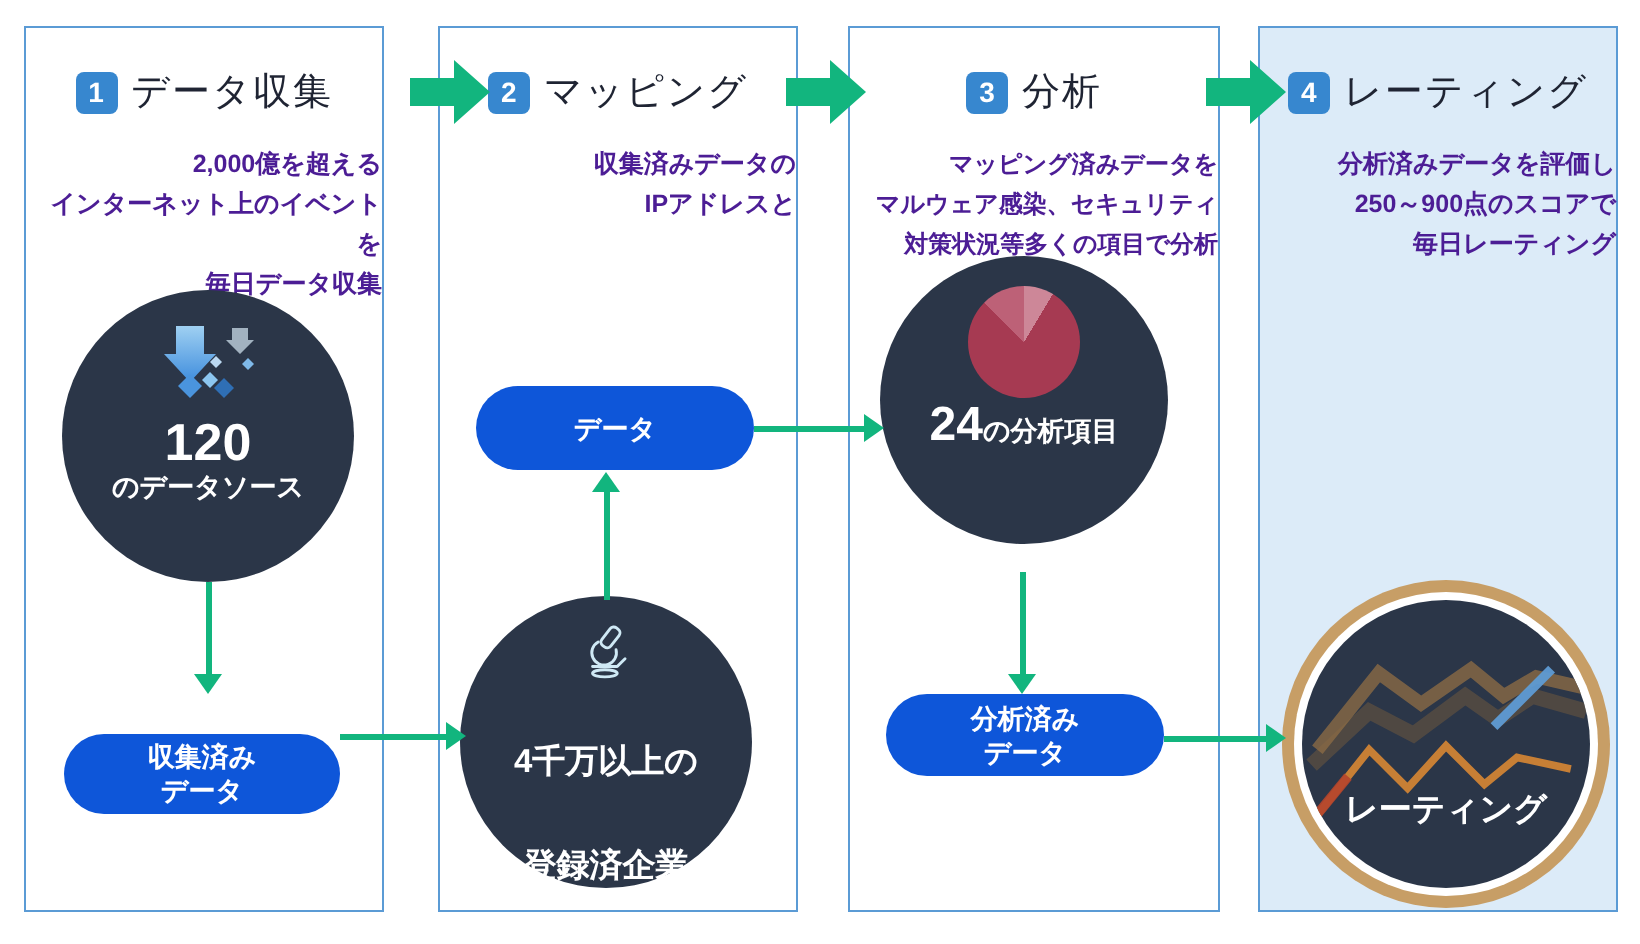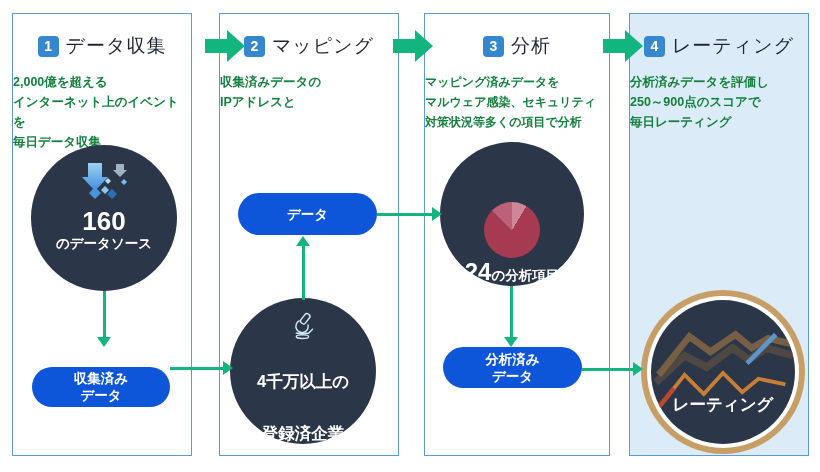--- a/index.html
+++ b/index.html
@@ -10,22 +10,22 @@
          border:1.5px solid #5b9bd5;box-sizing:border-box;}
   .panel.p4{background:#dcebf8;}
 
   .panel-header{position:absolute;top:19px;left:0;width:100%;display:flex;
                 justify-content:center;align-items:center;gap:7px;}
   .step-badge{width:21px;height:21px;border-radius:4px;background:#3787cf;color:#fff;
               font-size:14px;font-weight:bold;display:flex;align-items:center;
               justify-content:center;flex:0 0 auto;}
   .panel-title{font-size:19px;color:#1f2433;letter-spacing:1px;white-space:nowrap;}
 
-  .panel-desc{position:absolute;top:58px;left:0;width:100%;text-align:left;
-              font-size:12.5px;font-weight:bold;color:#15803d;line-height:20px;}
+  .panel-desc{position:absolute;top:58px;left:0;width:100%;text-align:right;
+              font-size:12.5px;font-weight:bold;color:#4c1d95;line-height:20px;}
 
   .dark-circle{position:absolute;border-radius:50%;background:#2b3648;color:#fff;
                display:flex;flex-direction:column;align-items:center;}
   .circle-num{font-size:26px;font-weight:bold;line-height:28px;}
   .circle-label{font-size:13.5px;font-weight:bold;}
   .num-row{display:flex;align-items:baseline;}
   .circle-line{font-size:16.5px;font-weight:bold;line-height:22px;margin-top:30px;}
 
   .pill{position:absolute;background:#0e56d9;border-radius:22px;color:#fff;
         display:flex;flex-direction:column;align-items:center;justify-content:center;
@@ -121,38 +121,38 @@
         </linearGradient>
       </defs>
       <polygon points="10,2 24,2 24,16 30,16 17,30 4,16 10,16" fill="url(#gArrow)"></polygon>
       <polygon points="38,3 46,3 46,9 49,9 42,16 35,9 38,9" fill="#a9b9c7" opacity="0.95"></polygon>
       <polygon points="17,26 23,32 17,38 11,32" fill="#4a94dd"></polygon>
       <polygon points="27,25 31,29 27,33 23,29" fill="#8cc6f0"></polygon>
       <polygon points="34,28 39,33 34,38 29,33" fill="#2f6fb5"></polygon>
       <polygon points="30,17 33,20 30,23 27,20" fill="#bcd9f2"></polygon>
       <polygon points="46,18 49,21 46,24 43,21" fill="#7fb9e9"></polygon>
     </svg>
-    <div class="circle-num">160</div>
+    <div class="circle-num">120</div>
     <div class="circle-label">のデータソース</div>
   </div>
 
   <div class="dark-circle" style="left:230px;top:298px;width:146px;height:146px;">
     <svg width="48" height="50" viewBox="0 0 48 50" style="margin-top:14px;">
       <g stroke="#cfe9f5" stroke-width="2.6" fill="none" stroke-linecap="round" stroke-linejoin="round">
         <rect x="23" y="2" width="10" height="20" rx="4" transform="rotate(38 28 12)"></rect>
         <path d="M33 23 a11 11 0 1 1 -16 -7"></path>
         <path d="M12 38 h22 l7 -7"></path>
         <ellipse cx="23" cy="44" rx="11" ry="3.2"></ellipse>
       </g>
     </svg>
     <div class="circle-line">4千万以上の</div>
     <div class="circle-line">登録済企業</div>
   </div>
 
-  <div class="dark-circle" style="left:440px;top:142px;width:144px;height:144px;justify-content:flex-end;">
+  <div class="dark-circle" style="left:440px;top:128px;width:144px;height:144px;">
     <div class="pie" style="margin-top:15px;"></div>
     <div class="num-row">
       <span class="circle-num" style="font-size:24px;">24</span>
       <span class="circle-label">の分析項目</span>
     </div>
   </div>
 
   <div class="rating-outer">
     <div class="rating-white">
       <div class="rating-inner">

